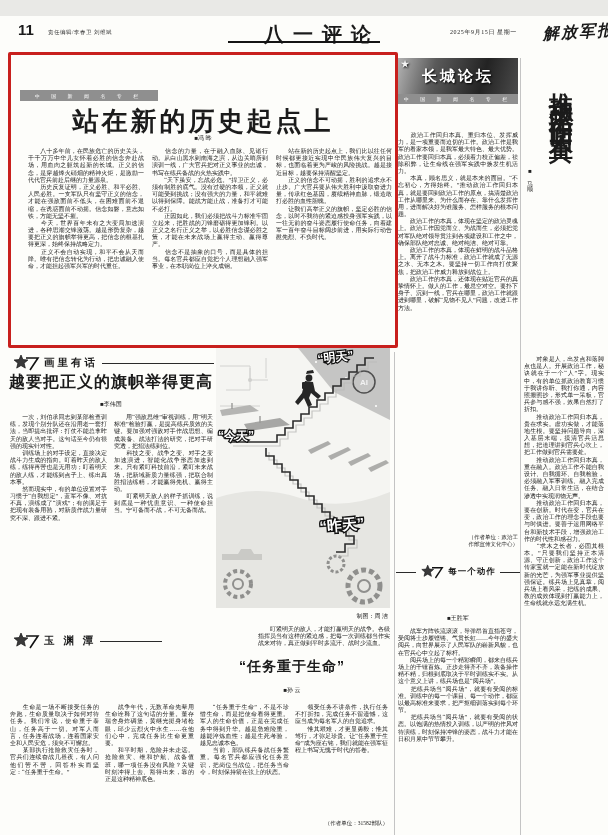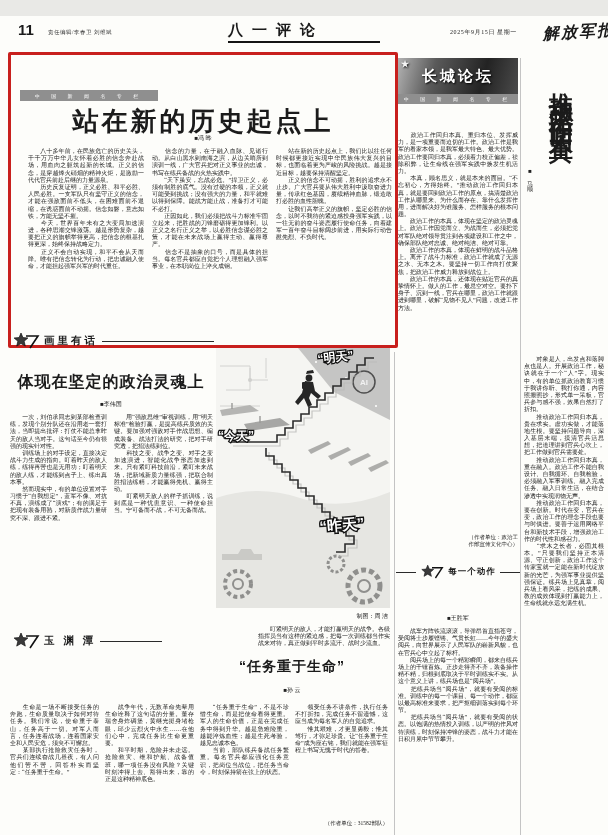--- a/index.html
+++ b/index.html
@@ -2,22 +2,22 @@
 <html><head>
 <meta charset="utf-8">
 <style>
   html,body{margin:0;padding:0;background:#e9e9e6;}
   .page{position:relative;width:608px;height:835px;margin:16px auto;background:#fdfdfa;
         font-family:"Liberation Serif",serif;color:#1b1b1b;overflow:hidden;}
   .abs{position:absolute;}
   
   .pageNum{font-family:"Liberation Sans",sans-serif;font-weight:bold;font-size:15px;}
   .editors{font-size:5.5px;color:#333;letter-spacing:.5px;}
-  .secTitle{font-family:"Liberation Sans",sans-serif;font-weight:bold;font-size:15px;
-            letter-spacing:9px;text-align:left;}
+  .secTitle{font-family:"Liberation Sans",sans-serif;font-weight:bold;font-size:20px;
+            letter-spacing:9px;text-align:right;}
   .secTitleRule{height:2px;background:#141414;}
   .dateLine{font-size:6px;color:#222;letter-spacing:.6px;}
   .masthead{font-weight:bold;font-style:italic;font-size:16px;letter-spacing:2px;
             transform:rotate(-3deg);white-space:nowrap;}
   
   .redBox{border:3px solid #c8201d;border-radius:2px;background:transparent;}
   
   .banner{background:linear-gradient(105deg,#b3b3b3,#5a5a5a 30%,#232323 70%,#4b4b4b);
           color:#fff;display:flex;align-items:center;justify-content:center;
           font-family:"Liberation Sans",sans-serif;font-weight:bold;
@@ -101,29 +101,29 @@
 作部宣传文化中心）</div>
 
   <div class="abs vHead" style="left:545px;top:58px;height:278px;">推动政治工作回归本真</div>
   <div class="abs vAuthor" style="left:525px;top:152px;height:60px;">■马  顺</div>
   <div class="abs colText" style="left:524px;top:340px;width:80px;height:492px;">　　对象是人，出发点和落脚点也是人。开展政治工作，秘诀就在于一个“人”字。现实中，有的单位抓政治教育习惯于我讲你听、我打你通，内容照搬照抄，形式单一呆板，官兵参与感不强，效果自然打了折扣。
 　　推动政治工作回归本真，贵在求实。虚功实做，才能落地生根。要坚持问题导向，深入基层末端，摸清官兵活思想，把道理讲到官兵心坎上，把工作做到官兵需要处。
 　　推动政治工作回归本真，重在融入。政治工作不能自我设计、自我循环、自我检验，必须融入军事训练、融入完成任务、融入日常生活，在结合渗透中实现润物无声。
 　　推动政治工作回归本真，要在创新。时代在变，官兵在变，政治工作的理念手段也要与时俱进。要善于运用网络平台和新技术手段，增强政治工作的时代性和感召力。
 　　“求木之长者，必固其根本。”只要我们坚持正本清源、守正创新，政治工作这个传家宝就一定能在新时代绽放新的光芒，为强军事业提供坚强保证。练兵场上见真章，阅兵场上看风采，把练的成果、教的成效体现到打赢能力上，生命线就永远充满生机。</div>
 
-  <div class="abs secHeader" style="left:12px;top:316px;width:202px;">
+  <div class="abs secHeader" style="left:12px;top:338px;width:202px;">
     <svg width="28" height="18" viewBox="0 0 28 18">
       <path d="M9,1 l1.9,4.6 5,.4 -3.8,3.2 1.2,4.9 -4.3,-2.6 -4.3,2.6 1.2,-4.9 L2.1,6 l5,-.4 z" fill="#3a3a3a" stroke="#111" stroke-width=".7"></path>
       <path d="M14,4 h12 l-8,12" fill="none" stroke="#111" stroke-width="1.6"></path>
     </svg>
     <span class="secLabel">画里有话</span>
     <span class="secRule"></span>
   </div>
-  <div class="abs h1" style="left:8px;top:356px;width:206px;font-size:16px;letter-spacing:1px;">体现在坚定的政治灵魂上</div>
+  <div class="abs h1" style="left:8px;top:356px;width:206px;font-size:16px;letter-spacing:1px;">越要把正义的旗帜举得更高</div>
   <div class="abs author" style="left:8px;top:384px;width:206px;">■李伟国</div>
   <div class="abs colText" style="left:10px;top:398px;width:97px;height:212px;">　　一次，刘伯承同志到某部检查训练，发现个别分队还在沿用老一套打法，当即提出批评：打仗不能总拿昨天的敌人当对手。这句话至今仍有很强的现实针对性。
 　　训练场上的对手设定，直接决定战斗力生成的指向。盯着昨天的敌人练，练得再苦也是无用功；盯着明天的敌人练，才能练到点子上、练出真本事。
 　　然而现实中，有的单位设置对手习惯于“自我想定”，蓝军不像、对抗不真，演练成了“演戏”；有的满足于把现有装备用熟，对新质作战力量研究不深、跟进不紧。</div>
   <div class="abs colText" style="left:114px;top:398px;width:99px;height:212px;">　　用“强敌思维”审视训练，用“明天标准”检验打赢，是提高练兵质效的关键。要加强对强敌对手作战思想、编成装备、战法打法的研究，把对手研究透，把招法练到位。
 　　科技之变、战争之变、对手之变加速演进，智能化战争形态加速到来。只有紧盯科技前沿，紧盯未来战场，把新域新质力量练强，把联合制胜招法练精，才能赢得先机、赢得主动。
 　　盯紧明天敌人的样子抓训练，说到底是一种忧患意识、一种使命担当。宁可备而不战，不可无备而战。</div>
 
   <svg class="abs" style="left:216px;top:332px;" width="174" height="260" viewBox="0 0 174 260">
     <rect width="174" height="260" fill="#f5f5f2"></rect>

